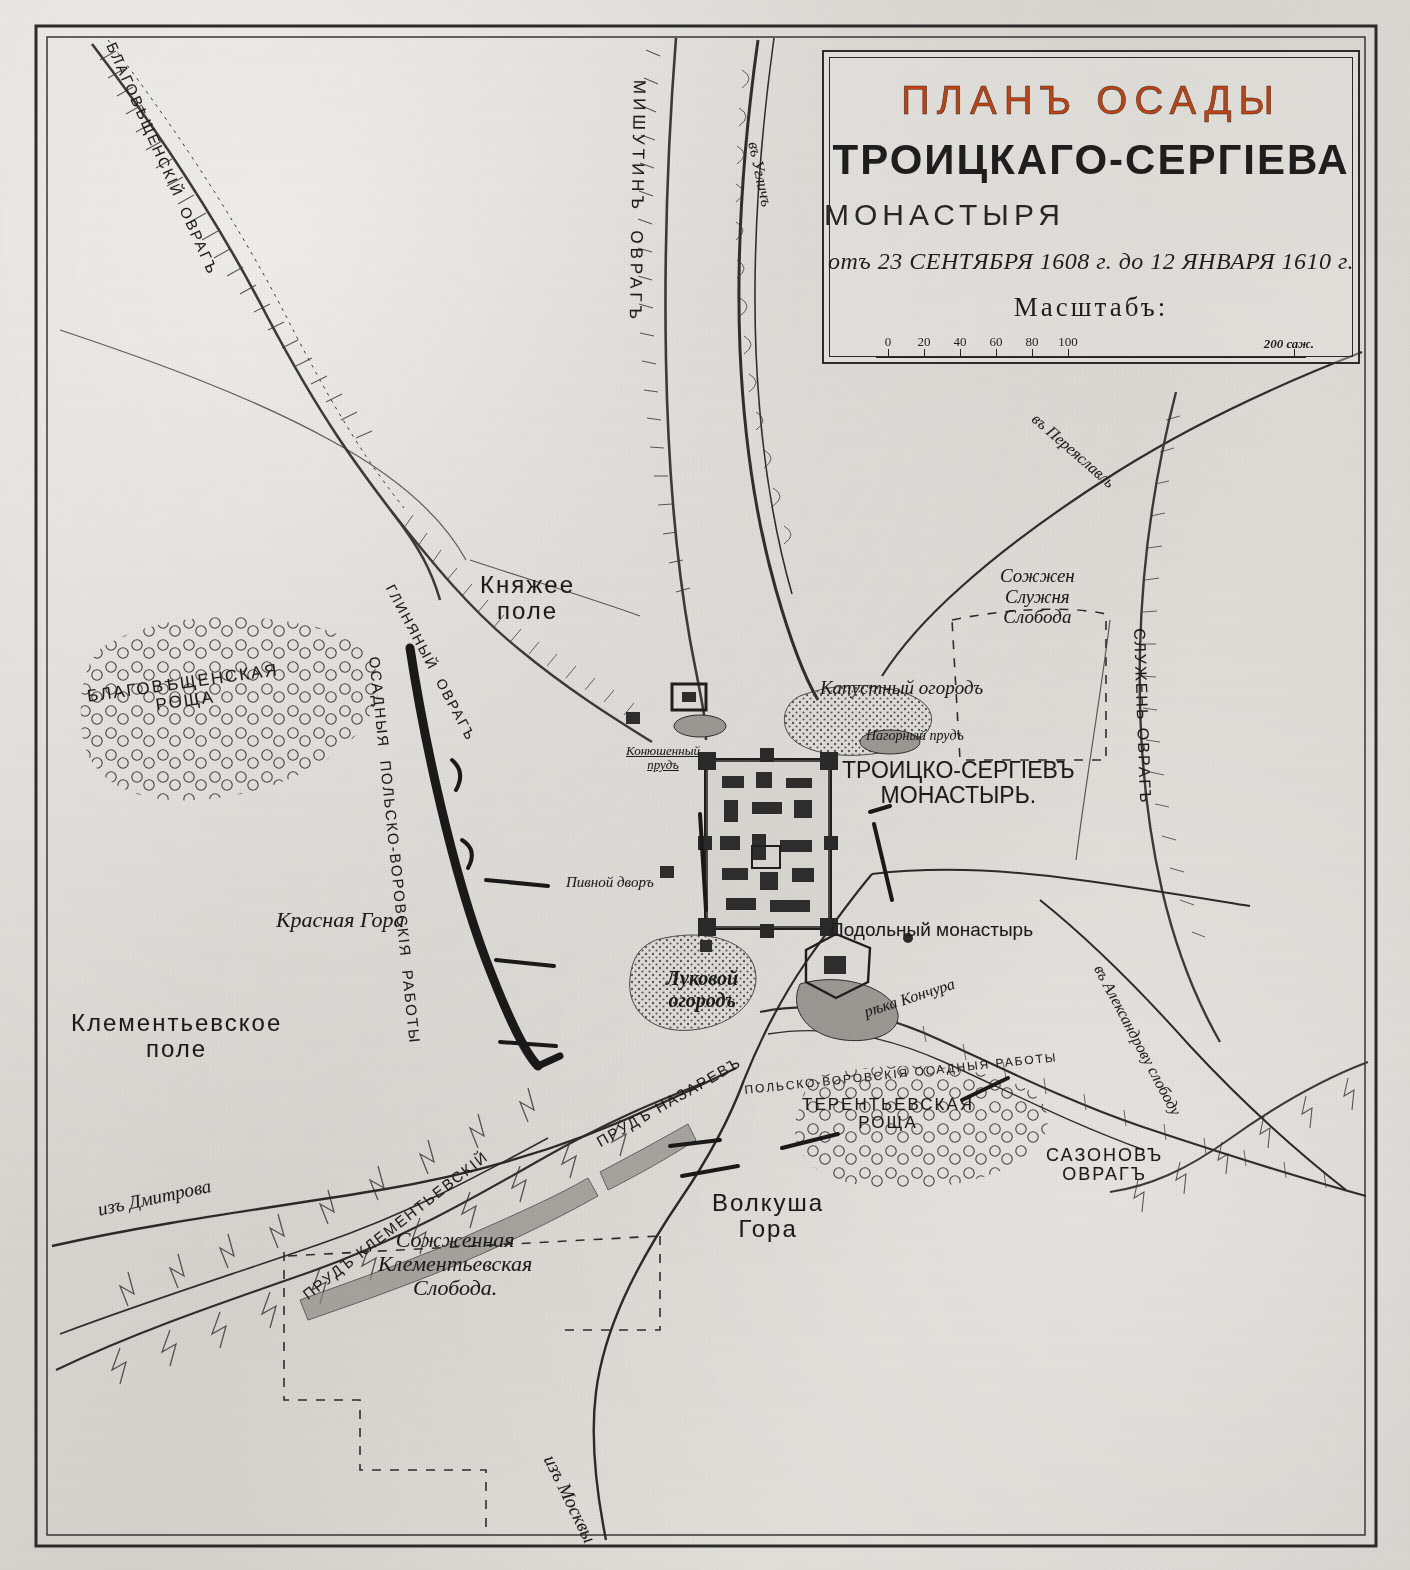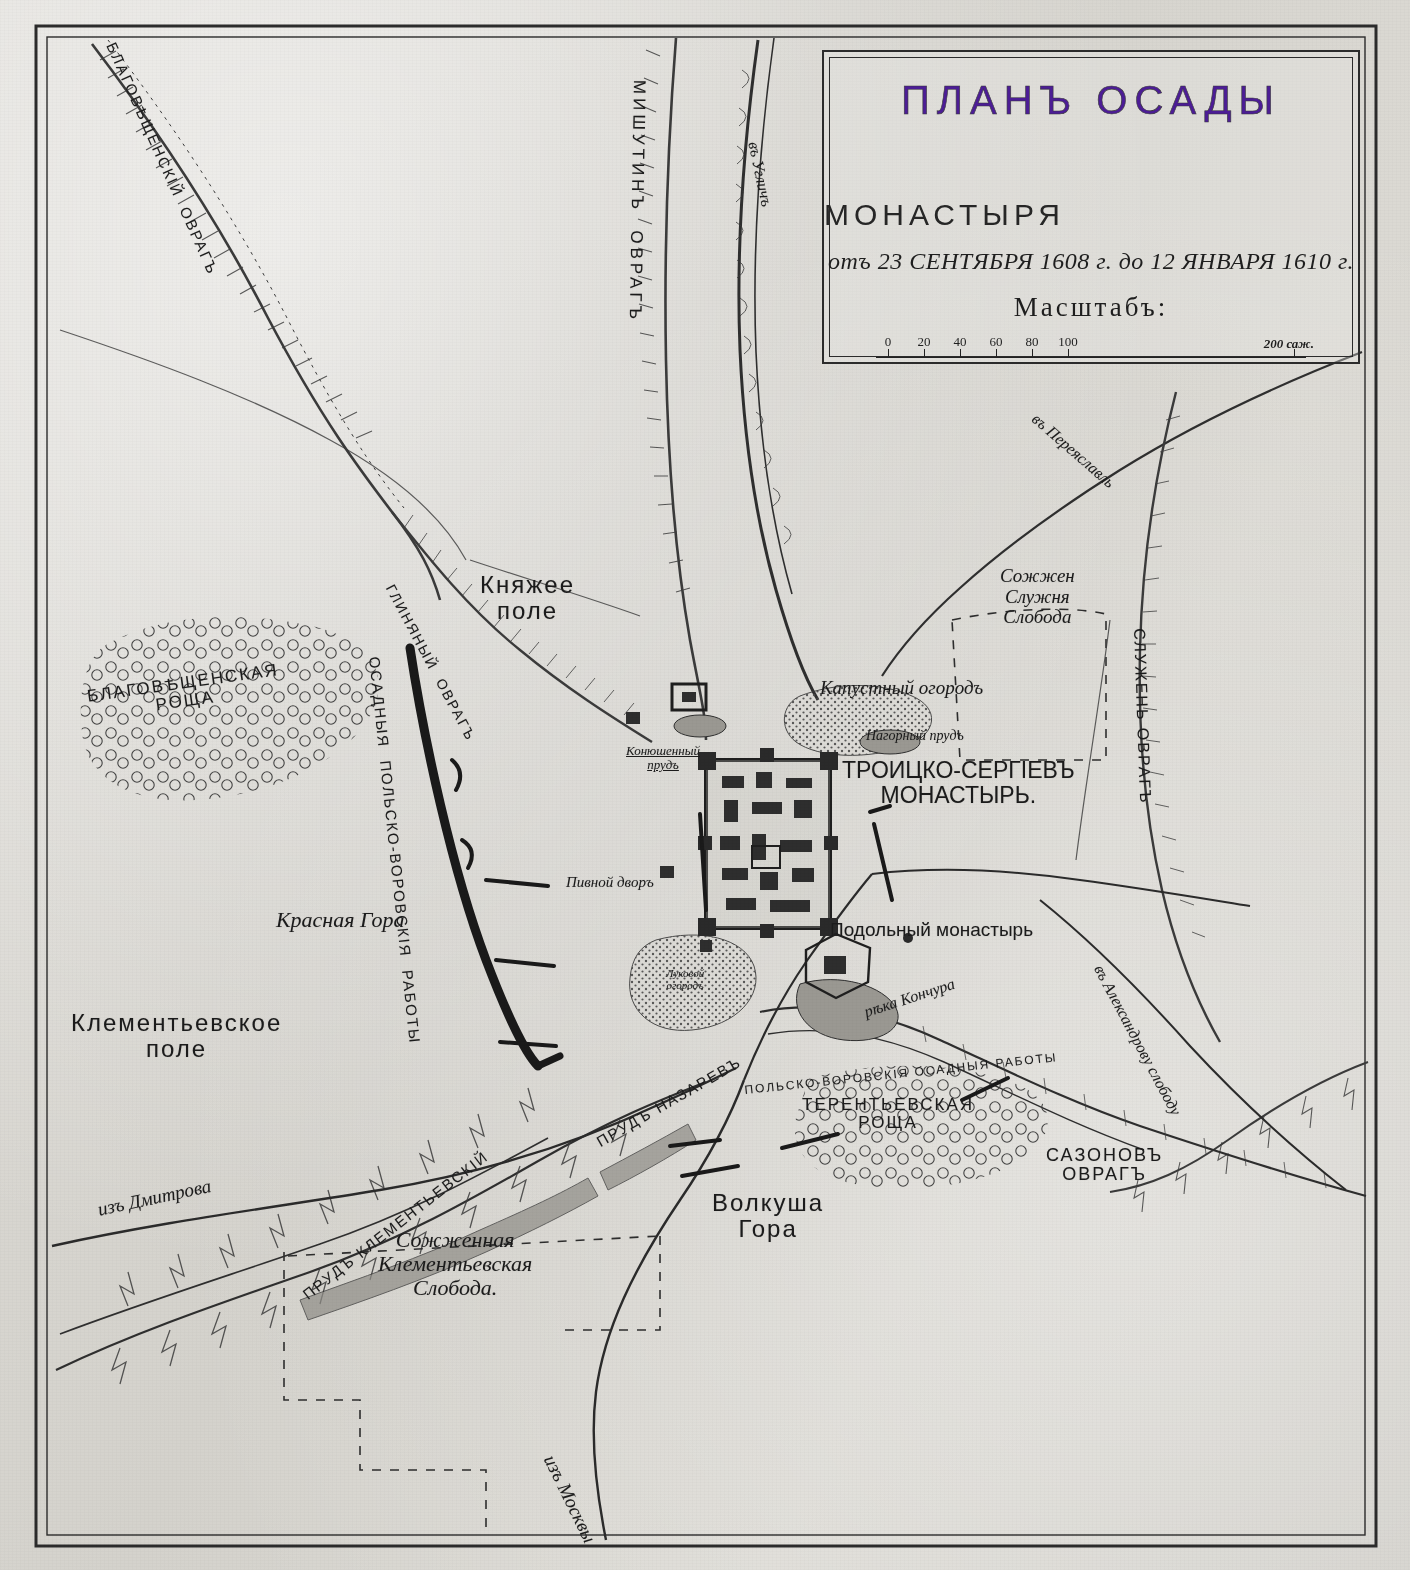--- a/index.html
+++ b/index.html
@@ -68,21 +68,21 @@
     position: absolute;
     inset: 5px;
     border: 1px solid #2b2b2b;
   }
   .t1 {
     position: absolute; left: 0; right: 0; top: 26px;
     text-align: center;
     font-family: "Liberation Sans", sans-serif;
     font-size: 40px;
     letter-spacing: 7px;
-    color: #4c1d95;
+    color: #c2410c;
     -webkit-text-stroke: 0.6px #3a3a3a;
   }
   .t2 {
     position: absolute; left: 0; right: 0; top: 84px;
     text-align: center;
     font-family: "Liberation Sans", sans-serif;
     font-weight: bold;
     font-size: 42px;
     letter-spacing: 2px;
     color: #1e1e1e;
@@ -327,20 +327,21 @@
       <path d="M470,560 C530,580 590,598 640,616"></path>
       <path d="M1110,620 C1100,700 1086,780 1076,860"></path>
     </g>
   </svg>
 
   <div id="grain"></div>
 
   <div id="cartouche">
     <div class="inner"></div>
     <div class="t1">ПЛАНЪ ОСАДЫ</div>
+    <div class="t2">ТРОИЦКАГО-СЕРГІЕВА</div>
     <div class="t3">МОНАСТЫРЯ</div>
     <div class="t4">отъ 23 СЕНТЯБРЯ 1608 г. до 12 ЯНВАРЯ 1610 г.</div>
     <div class="t5">Масштабъ:</div>
     <div id="scalebar">
       <div class="sb-line"></div>
       <div class="sb-end">200 саж.</div>
     <div class="sb-tick" style="left: 12px;"></div>
         <div class="sb-num" style="left: 12px;">0</div>
         <div class="sb-tick" style="left: 48px;"></div>
         <div class="sb-num" style="left: 48px;">20</div>
@@ -373,21 +374,21 @@
 РОЩА</div>
       <div class="lbl sans sp1" style="left: 382px; top: 656px; font-size: 15px; transform: rotate(84deg); transform-origin: left top;">ОСАДНЫЯ  ПОЛЬСКО-ВОРОВСКІЯ  РАБОТЫ</div>
       <div class="lbl ital ctr" style="left: 626px; top: 744px; font-size: 13px; text-decoration: underline;">Конюшенный
 прудъ</div>
       <div class="lbl ital" style="left: 866px; top: 728px; font-size: 14px;">Нагорный прудъ</div>
       <div class="lbl sans ctr" style="left: 842px; top: 758px; font-size: 23px;">ТРОИЦКО-СЕРГІЕВЪ
 МОНАСТЫРЬ.</div>
       <div class="lbl ital" style="left: 566px; top: 874px; font-size: 15px;">Пивной дворъ</div>
       <div class="lbl ital" style="left: 276px; top: 908px; font-size: 22px;">Красная Гора</div>
       <div class="lbl sans" style="left: 830px; top: 920px; font-size: 19px;">Подольный монастырь</div>
-      <div class="lbl ital ctr" style="left: 666px; top: 968px; font-size: 11px;">Луковой
+      <div class="lbl ital ctr" style="left: 666px; top: 968px; font-size: 20px; font-weight: bold;">Луковой
 огородъ</div>
       <div class="lbl ital" style="left: 862px; top: 1004px; font-size: 16px; transform: rotate(-18deg); transform-origin: left top;">рѣка Кончура</div>
       <div class="lbl sans ctr sp1" style="left: 64px; top: 1010px; font-size: 24px; margin-left: 7px;">Клементьевское
 поле</div>
       <div class="lbl ital" style="left: 1106px; top: 962px; font-size: 16px; transform: rotate(62deg); transform-origin: left top;">въ Александрову слободу</div>
       <div class="lbl sans sp1" style="left: 744px; top: 1084px; font-size: 12px; transform: rotate(-6deg); transform-origin: left top;">ПОЛЬСКО-ВОРОВСКІЯ ОСАДНЫЯ РАБОТЫ</div>
       <div class="lbl sans ctr sp1" style="left: 802px; top: 1096px; font-size: 17px;">ТЕРЕНТЬЕВСКАЯ
 РОЩА</div>
       <div class="lbl sans ctr sp1" style="left: 1046px; top: 1146px; font-size: 18px;">САЗОНОВЪ
 ОВРАГЪ</div>

